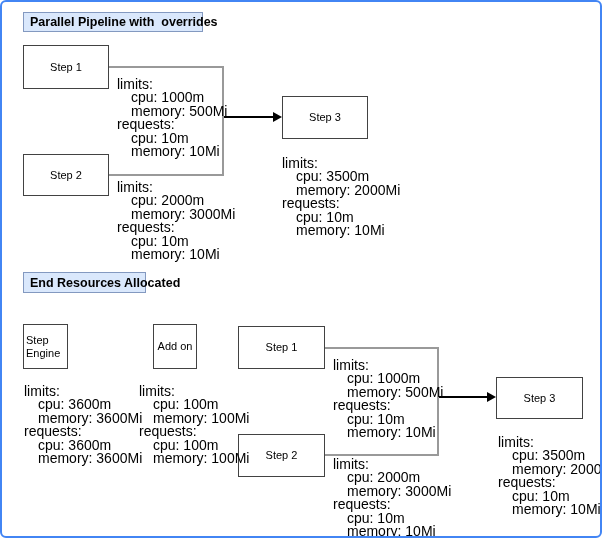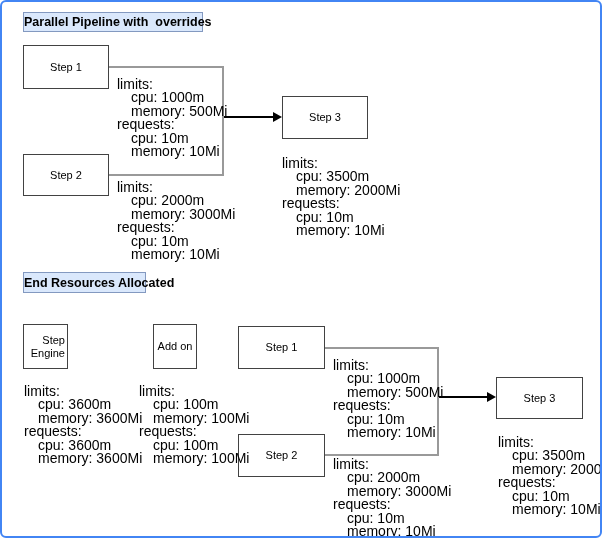--- a/index.html
+++ b/index.html
@@ -16,32 +16,32 @@
   }
   .title-box {
     position: absolute;
     box-sizing: border-box;
     background: #dae8fc;
     border: 1px solid #8399c0;
     font-weight: bold;
     font-size: 12.5px;
     display: flex;
     align-items: center;
-    padding-left: 0;
+    padding-left: 6px;
     white-space: pre;
   }
   .node {
     position: absolute;
     box-sizing: border-box;
     background: #ffffff;
     border: 1px solid #424242;
     display: flex;
     align-items: center;
     justify-content: center;
-    text-align: right;
+    text-align: left;
     font-size: 11px;
     line-height: 13px;
     padding: 2px;
   }
   .res {
     position: absolute;
     font-size: 14px;
     line-height: 13.4px;
     white-space: nowrap;
   }

